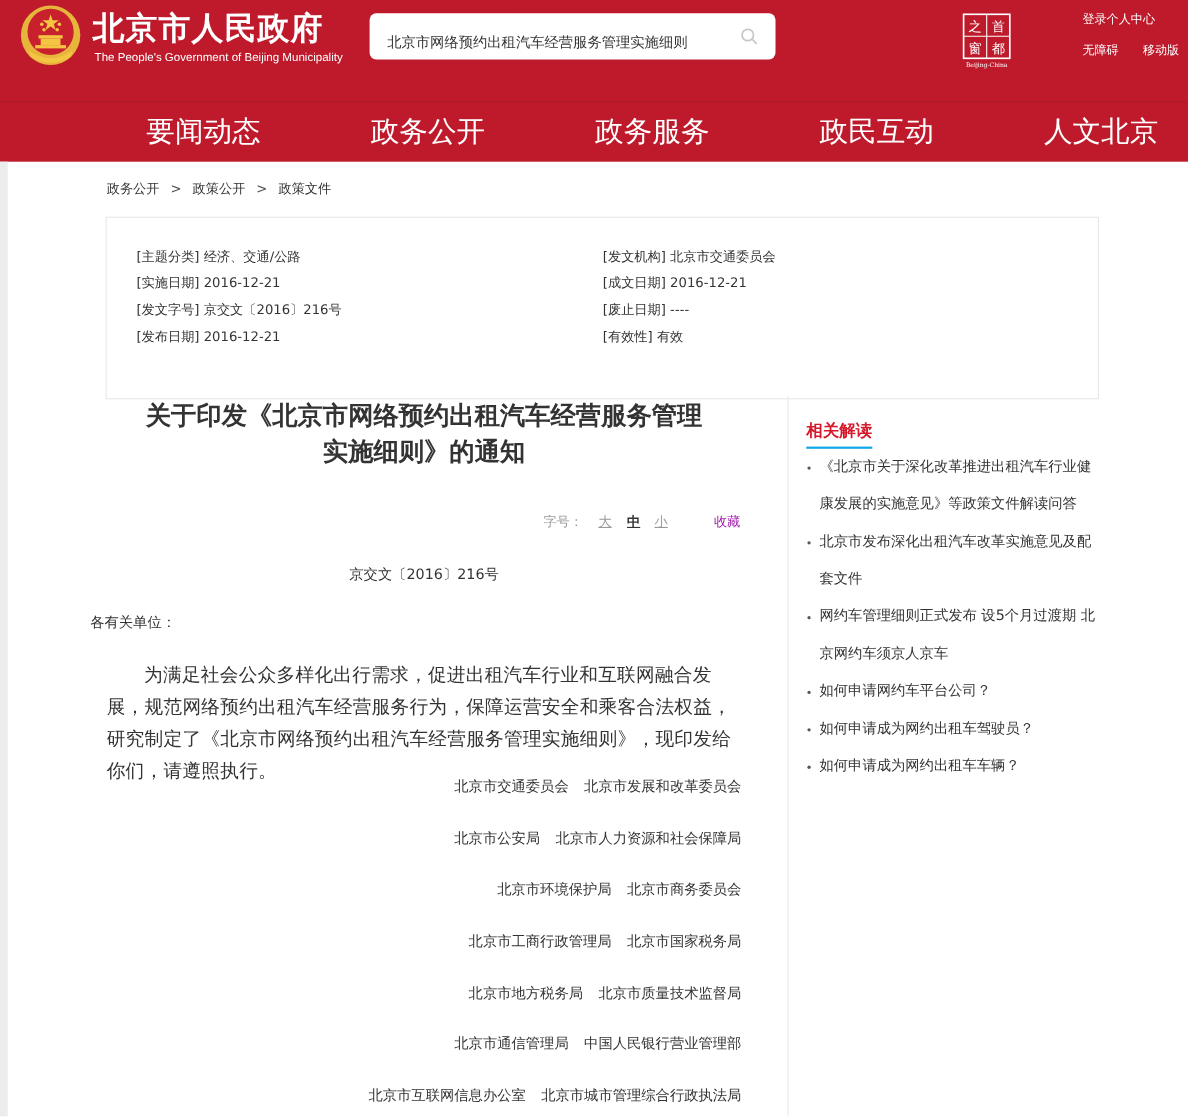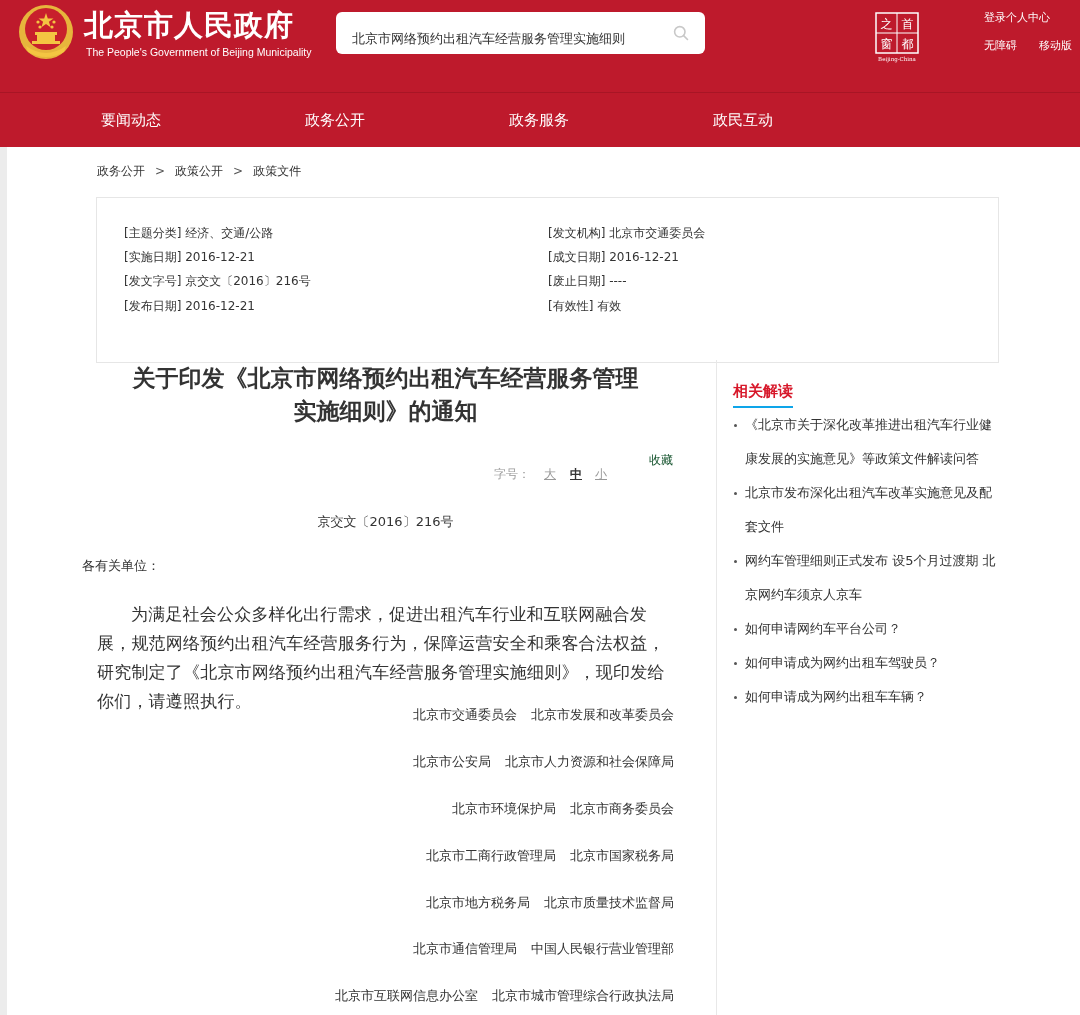--- a/index.html
+++ b/index.html
@@ -14,36 +14,36 @@
   .search-box { position: absolute; left: 336px; top: 12px; width: 369px; height: 42px; background: #fff; border-radius: 6px; }
   .search-input { position: absolute; left: 16px; top: 0; width: 310px; height: 54px; border: none; outline: none; background: transparent; font-size: 13px; color: #333; font-family: "DejaVu Sans", sans-serif; }
   .search-icon { position: absolute; right: 16px; top: 13px; width: 16px; height: 16px; }
   .capital-logo { position: absolute; left: 872px; top: 11px; width: 50px; height: 52px; }
   .top-links { position: absolute; left: 940px; top: 10px; color: #fff; font-size: 11px; white-space: nowrap; }
   .top-links .row { height: 28px; line-height: 16px; position: relative; }
   .top-links a { color: #fff; text-decoration: none; position: absolute; margin-left: 44px; }
 
   
   .nav { position: absolute; left: 0; top: 92px; width: 1080px; height: 55px; background: #be1a2c; border-top: 1px solid #a81525; }
-  .nav-item { position: absolute; top: 0; height: 55px; line-height: 55px; color: #fff; font-size: 15px; text-decoration: none; white-space: nowrap; }
+  .nav-item { position: absolute; top: 0; height: 55px; line-height: 55px; color: #fff; font-size: 26px; text-decoration: none; white-space: nowrap; margin-left: 32px; }
 
   
   .left-strip { position: absolute; left: 0; top: 147px; width: 7px; height: 868px; background: #ececec; }
   .breadcrumb { position: absolute; left: 97px; top: 163px; font-size: 12px; color: #333; white-space: nowrap; }
   .breadcrumb a { color: #333; text-decoration: none; }
   .breadcrumb .sep { margin: 0 10px; color: #555; }
 
   .meta-box { position: absolute; left: 96px; top: 197px; width: 903px; height: 166px; border: 1px solid #e6e6e6; background: #fff; }
   .meta-item { position: absolute; font-size: 12px; color: #333; white-space: nowrap; }
 
   .divider-v { position: absolute; left: 716px; top: 360px; width: 1px; height: 655px; background: #e8e8e8; }
 
   .doc-title { position: absolute; left: 97px; top: 362px; width: 577px; text-align: center; font-size: 23px; line-height: 33px; color: #333; }
   .font-size-bar { position: absolute; top: 466px; font-size: 12px; color: #999; white-space: nowrap; }
-  .fav { position: absolute; left: 649px; top: 452px; font-size: 12px; color: #14532d; text-decoration: none; }
+  .fav { position: absolute; left: 649px; top: 466px; font-size: 12px; color: #a21caf; text-decoration: none; }
   .doc-number { position: absolute; left: 97px; top: 513px; width: 577px; text-align: center; font-size: 13px; color: #333; }
   .salutation { position: absolute; left: 82px; top: 557px; font-size: 13px; color: #333; }
   .body-para { position: absolute; left: 97px; top: 600px; width: 580px; font-size: 17px; line-height: 29px; color: #333; text-indent: 2em; letter-spacing: 0.2px; }
   .signers { position: absolute; left: 97px; top: 706px; width: 577px; }
   .signer-line { position: absolute; right: 0; font-size: 13px; color: #333; white-space: nowrap; word-spacing: 0; }
   .signer-line span + span { margin-left: 14px; }
 
   
   .side-title { position: absolute; left: 733px; top: 382px; font-size: 15px; color: #d7182a; font-weight: bold; padding-bottom: 5px; border-bottom: 2px solid #0ea5e9; }
   .side-list { position: absolute; left: 733px; top: 408px; width: 265px; list-style: none; }
@@ -107,20 +107,21 @@
       <a href="#" style="left:119px">EN</a>
     </div>
   </div>
 </header>
 
 <nav class="nav">
   <a href="#" class="nav-item" style="left:101px">要闻动态</a>
   <a href="#" class="nav-item" style="left:305px">政务公开</a>
   <a href="#" class="nav-item" style="left:509px">政务服务</a>
   <a href="#" class="nav-item" style="left:713px">政民互动</a>
+  <a href="#" class="nav-item" style="left:917px">人文北京</a>
 </nav>
 
 <div class="left-strip"></div>
 
 <div class="breadcrumb">
   <a href="#">政务公开</a><span class="sep">&gt;</span><a href="#">政策公开</a><span class="sep">&gt;</span><a href="#">政策文件</a>
 </div>
 
 <div class="meta-box">
   <div class="meta-item" style="left:27px;top:27px"><span>[主题分类]</span> <span>经济、交通/公路</span></div>

